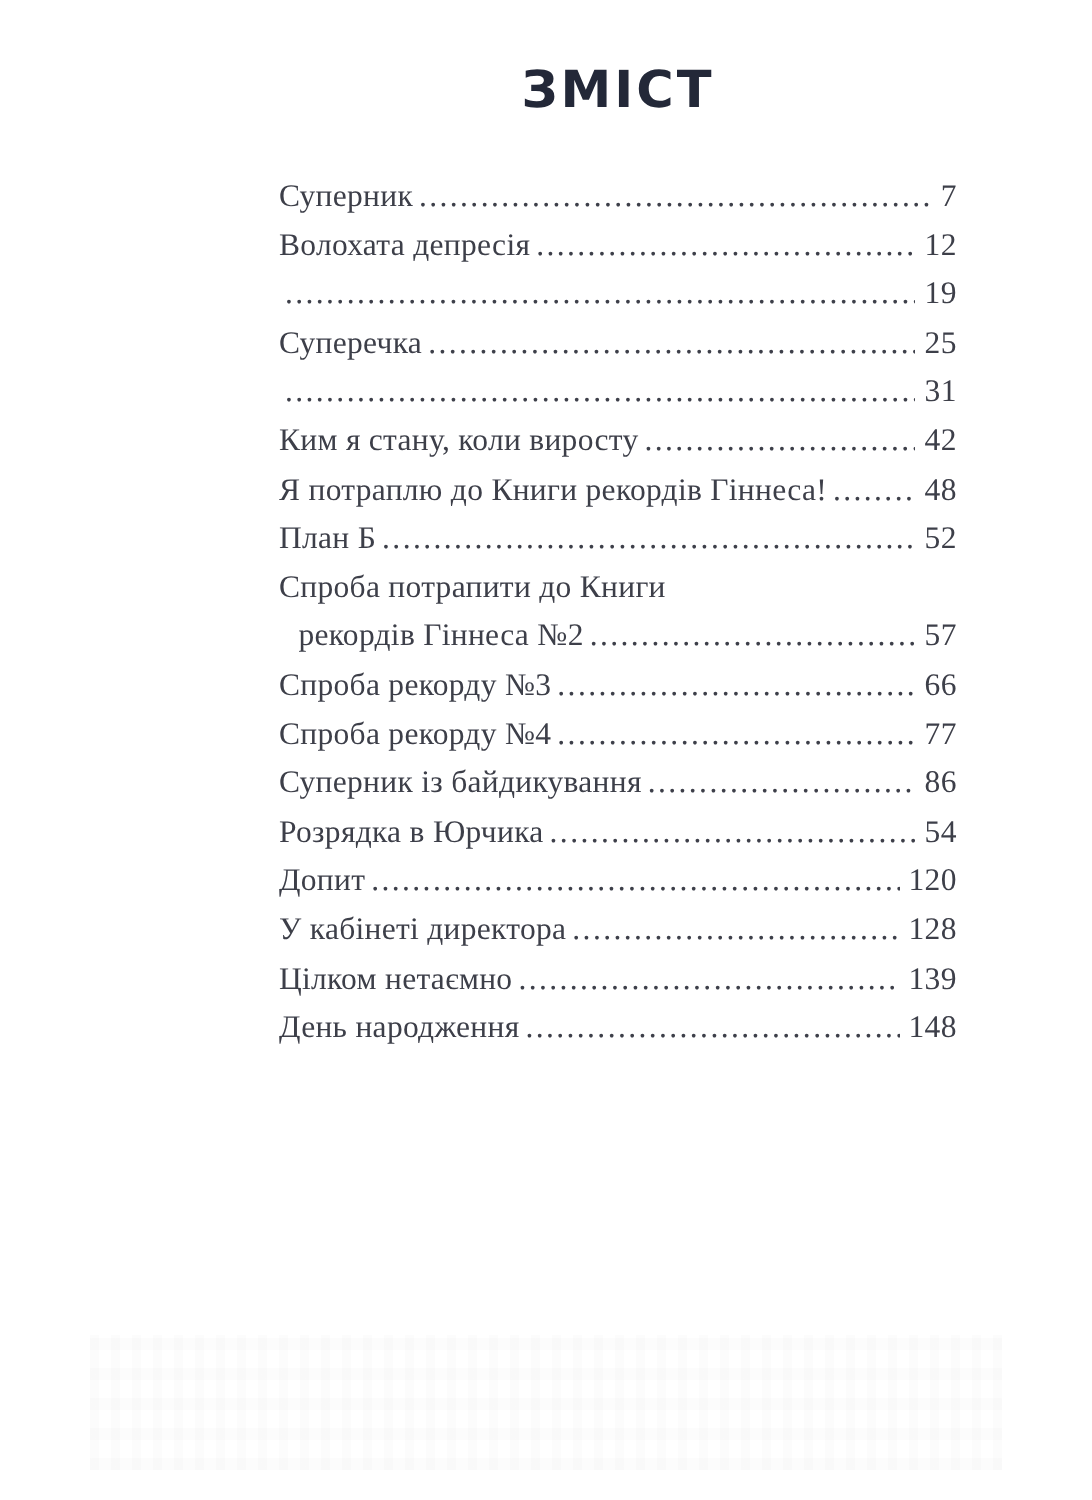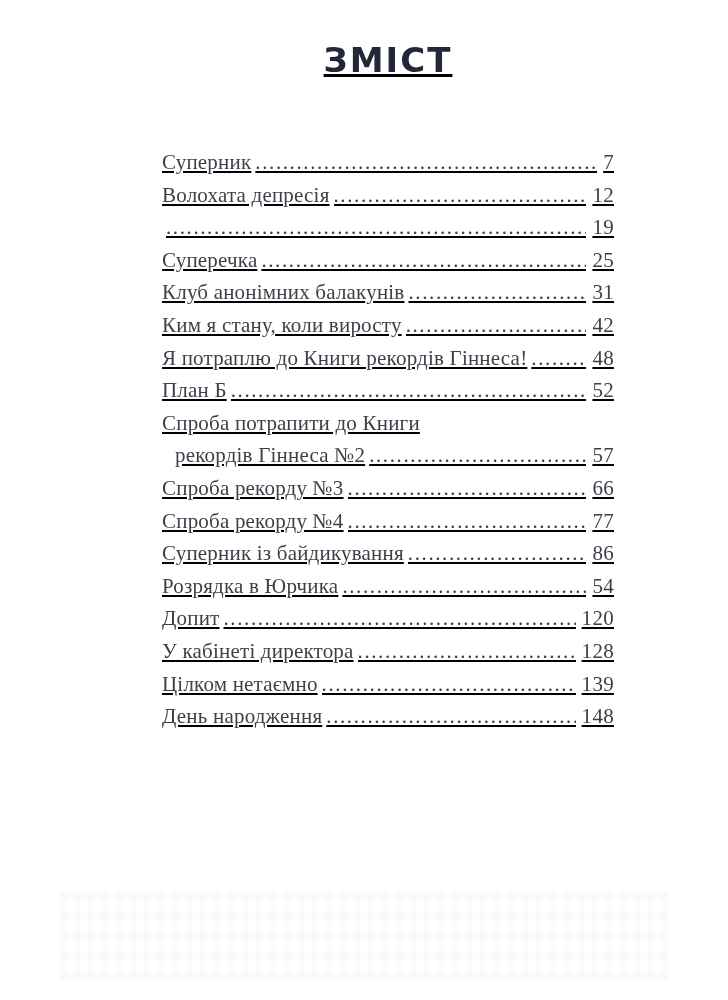--- a/index.html
+++ b/index.html
@@ -17,36 +17,35 @@
     overflow: hidden;
     font-family: "Liberation Serif", serif;
   }
   .page {
     position: absolute;
     inset: 0;
     background: #ffffff;
   }
   .content {
     position: absolute;
-    left: 162px;
+    left: 186px;
     top: 40px;
     width: 452px;
-    text-decoration: underline;
   }
   h1.toc-title-heading {
     font-family: "DejaVu Sans", sans-serif;
     font-weight: 700;
     font-size: 34px;
     letter-spacing: 2px;
     color: var(--title-color);
     text-align: center;
     margin-bottom: 0;
   }
   .toc {
-    margin-top: 70px;
+    margin-top: 38px;
   }
   .toc-row {
     display: flex;
     align-items: baseline;
     height: 32.6px;
     font-size: 21px;
     color: var(--text-color);
     white-space: nowrap;
   }
   .toc-row.indent {
@@ -115,21 +114,20 @@
     <span class="toc-page-num">19</span>
   </div>
 
   <div class="toc-row">
     <span class="toc-text">Суперечка</span>
     <span class="leader" aria-hidden="true"></span>
     <span class="toc-page-num">25</span>
   </div>
 
   <div class="toc-row">
-    <span class="toc-text">Клуб анонімних балакунів</span>
     <span class="leader" aria-hidden="true"></span>
     <span class="toc-page-num">31</span>
   </div>
 
 
   <div class="toc-row">
     <span class="toc-text">Ким я стану, коли виросту</span>
     <span class="leader" aria-hidden="true"></span>
     <span class="toc-page-num">42</span>
   </div>

